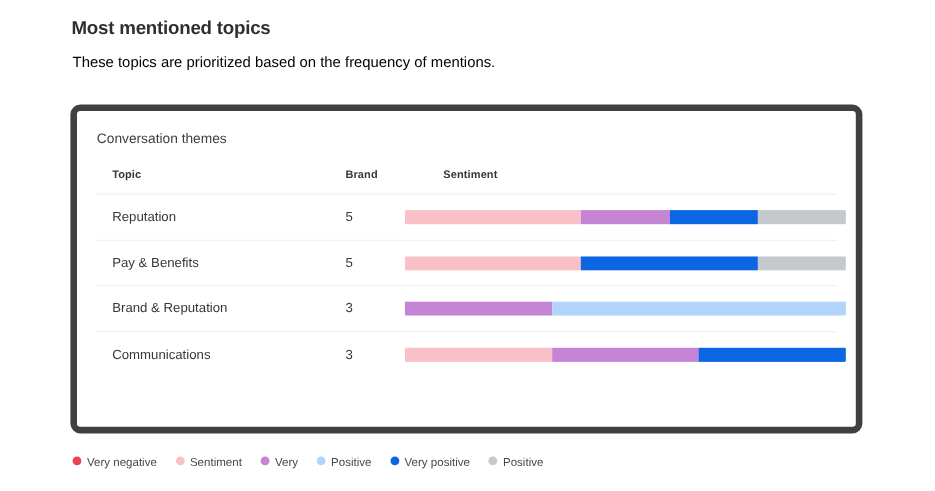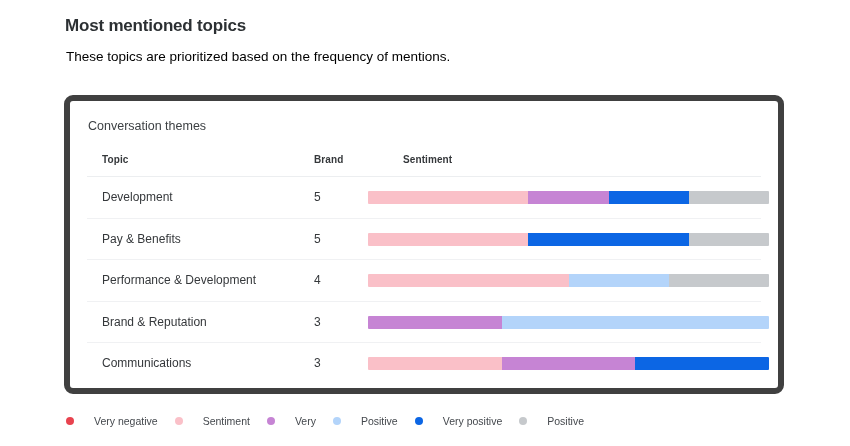--- a/index.html
+++ b/index.html
@@ -125,22 +125,22 @@
   .legend {
     position: absolute;
     left: 66px;
     top: 415px;
     display: flex;
     align-items: center;
     gap: 17px;
   }
   .legend-item {
     display: flex;
-    align-items: center;
-    gap: 20px;
+    align-items: flex-start;
+    gap: 5px;
     font-size: 10.5px;
     color: #44484d;
     white-space: nowrap;
   }
   .legend-dot {
     width: 8px;
     height: 8px;
     border-radius: 50%;
     display: inline-block;
     flex: none;
@@ -158,48 +158,39 @@
     <div class="card-title">Conversation themes</div>
 
     <div class="table">
       <div class="thead">
         <div class="th topic">Topic</div>
         <div class="th count">Brand</div>
         <div class="th sentiment">Sentiment</div>
       </div>
       <div class="tbody" id="tbody">
           <div class="trow">
-            <div class="td-topic">Development</div>
+            <div class="td-topic">Reputation</div>
             <div class="td-count">5</div>
             <div class="bar">
               <div class="seg" style="width: 40%; background: rgb(250, 192, 200);"></div>
               <div class="seg" style="width: 20%; background: rgb(198, 132, 212);"></div>
               <div class="seg" style="width: 20%; background: rgb(12, 102, 228);"></div>
               <div class="seg" style="width: 20%; background: rgb(198, 201, 204);"></div>
             </div>
           </div>
           <div class="trow">
             <div class="td-topic">Pay &amp; Benefits</div>
             <div class="td-count">5</div>
             <div class="bar">
               <div class="seg" style="width: 40%; background: rgb(250, 192, 200);"></div>
               <div class="seg" style="width: 40%; background: rgb(12, 102, 228);"></div>
               <div class="seg" style="width: 20%; background: rgb(198, 201, 204);"></div>
             </div>
           </div>
           <div class="trow">
-            <div class="td-topic">Performance &amp; Development</div>
-            <div class="td-count">4</div>
-            <div class="bar">
-              <div class="seg" style="width: 50%; background: rgb(250, 192, 200);"></div>
-              <div class="seg" style="width: 25%; background: rgb(179, 212, 250);"></div>
-              <div class="seg" style="width: 25%; background: rgb(198, 201, 204);"></div>
-            </div>
-          </div>
-          <div class="trow">
             <div class="td-topic">Brand &amp; Reputation</div>
             <div class="td-count">3</div>
             <div class="bar">
               <div class="seg" style="width: 33.3%; background: rgb(198, 132, 212);"></div>
               <div class="seg" style="width: 66.7%; background: rgb(179, 212, 250);"></div>
             </div>
           </div>
           <div class="trow">
             <div class="td-topic">Communications</div>
             <div class="td-count">3</div>

